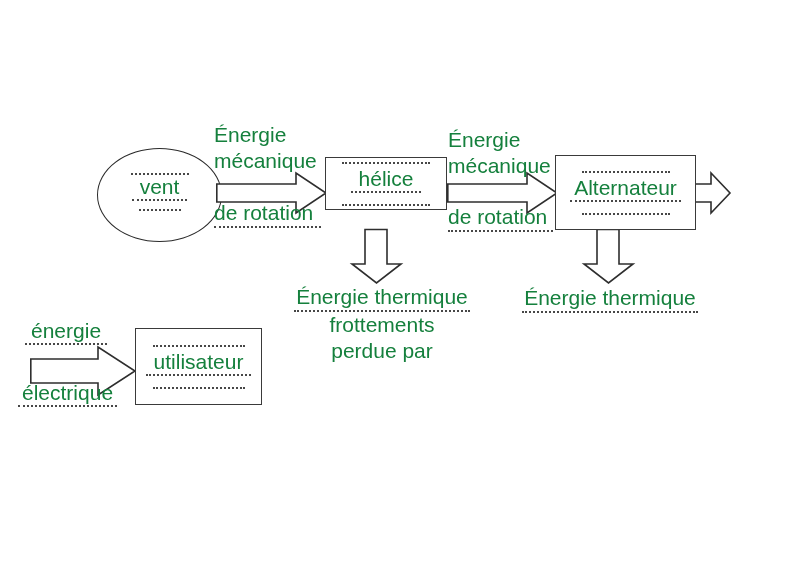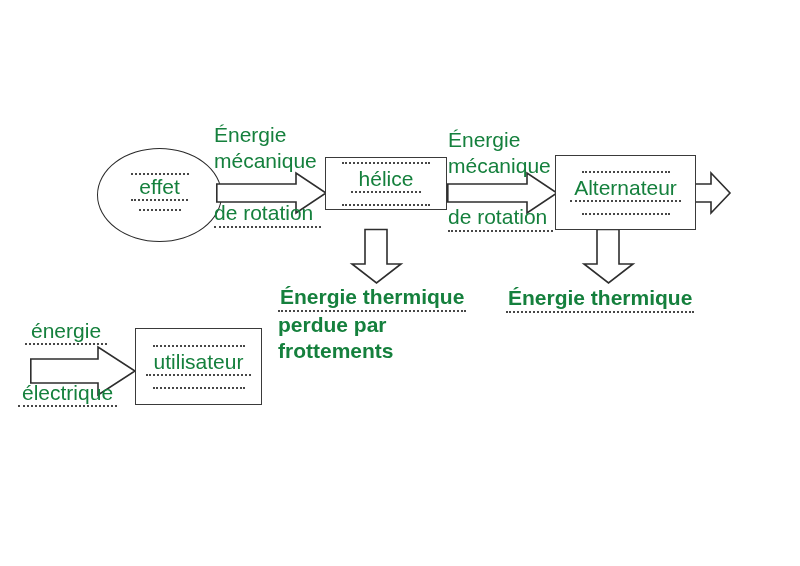--- a/index.html
+++ b/index.html
@@ -47,39 +47,39 @@
   .node-box .word { font-size: 21px; line-height: 24px; padding: 0 8px; }
   #box-helice      { left: 325px; top: 157px; width: 122px; height: 53px; }
   #box-alternateur { left: 555px; top: 155px; width: 141px; height: 75px; z-index: 2; }
   #box-utilisateur { left: 135px; top: 328px; width: 127px; height: 77px; }
 
   
   .flow-label { font-size: 21px; line-height: 26px; z-index: 3; }
   .flow-label span { display: block; }
 
   
-  .loss-block { width: 208px; font-size: 21px; line-height: 26px; font-weight: bold; }
+  .loss-block { width: 208px; text-align: center; font-size: 21px; line-height: 26px; }
   .loss-block .lossline { display: block; }
   .loss-block .u { display: inline-block; padding: 0 2px; }
 
   .input-label { font-size: 21px; line-height: 24px; }
   .input-label .u { display: inline-block; padding: 0 6px; }
 
   svg.arrow { position: absolute; overflow: visible; }
   svg.arrow polygon { fill: #ffffff; stroke: #2e2e2e; stroke-width: 1.6; stroke-linejoin: miter; }
 </style>
 </head>
 <body>
 
 <div class="canvas">
 
   <div class="ellipse">
     <div class="inner">
       <div class="dotline w58"></div>
-      <div class="word blue dotted-u">effet</div>
+      <div class="word blue dotted-u">vent</div>
       <div class="dotline w42 mt8"></div>
     </div>
   </div>
 
   <svg class="arrow" style="left:216px; top:172px;" width="111" height="42" viewBox="0 0 111 42">
     <polygon points="0.8,12 80,12 80,1 110,21 80,41 80,30 0.8,30"></polygon>
   </svg>
 
   <div class="abs flow-label blue" style="left:214px; top:122px;">
     <span>Énergie</span>
@@ -116,22 +116,22 @@
   <svg class="arrow" style="left:351px; top:229px;" width="51" height="55" viewBox="0 0 51 55">
     <polygon points="14,0.5 36,0.5 36,35 50,35 25.5,54 1,35 14,35"></polygon>
   </svg>
 
   <svg class="arrow" style="left:583px; top:229px;" width="51" height="55" viewBox="0 0 51 55">
     <polygon points="14,0.5 36,0.5 36,35 50,35 25.5,54 1,35 14,35"></polygon>
   </svg>
 
   <div class="abs loss-block blue" style="left:278px; top:284px;">
     <div class="lossline"><span class="u dotted-u">Énergie thermique</span></div>
+    <div class="lossline">frottements</div>
     <div class="lossline">perdue par</div>
-    <div class="lossline">frottements</div>
   </div>
 
   <div class="abs loss-block blue" style="left:506px; top:285px;">
     <div class="lossline"><span class="u dotted-u">Énergie thermique</span></div>
   </div>
 
   <div class="abs input-label blue" style="left:25px; top:319px;">
     <span class="u dotted-u">énergie</span>
   </div>
 

